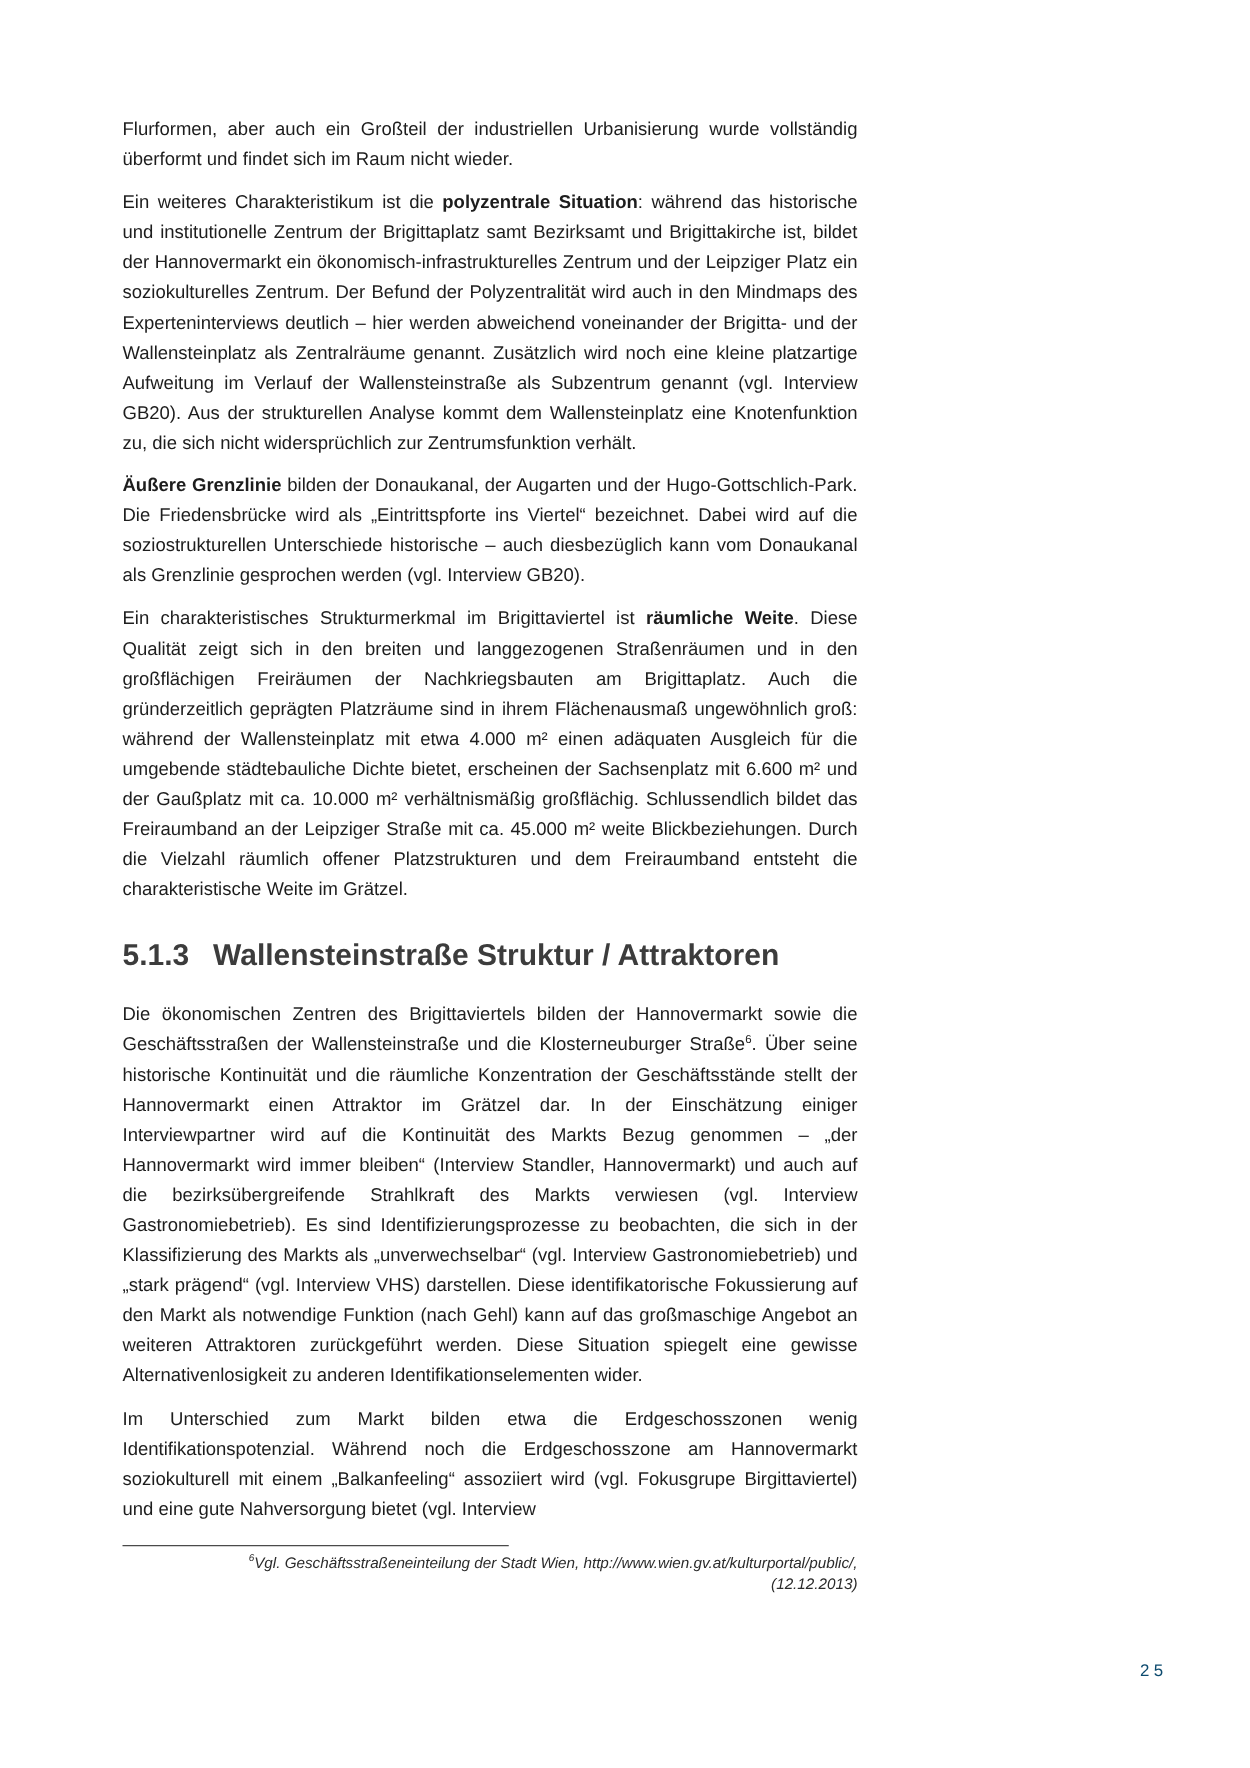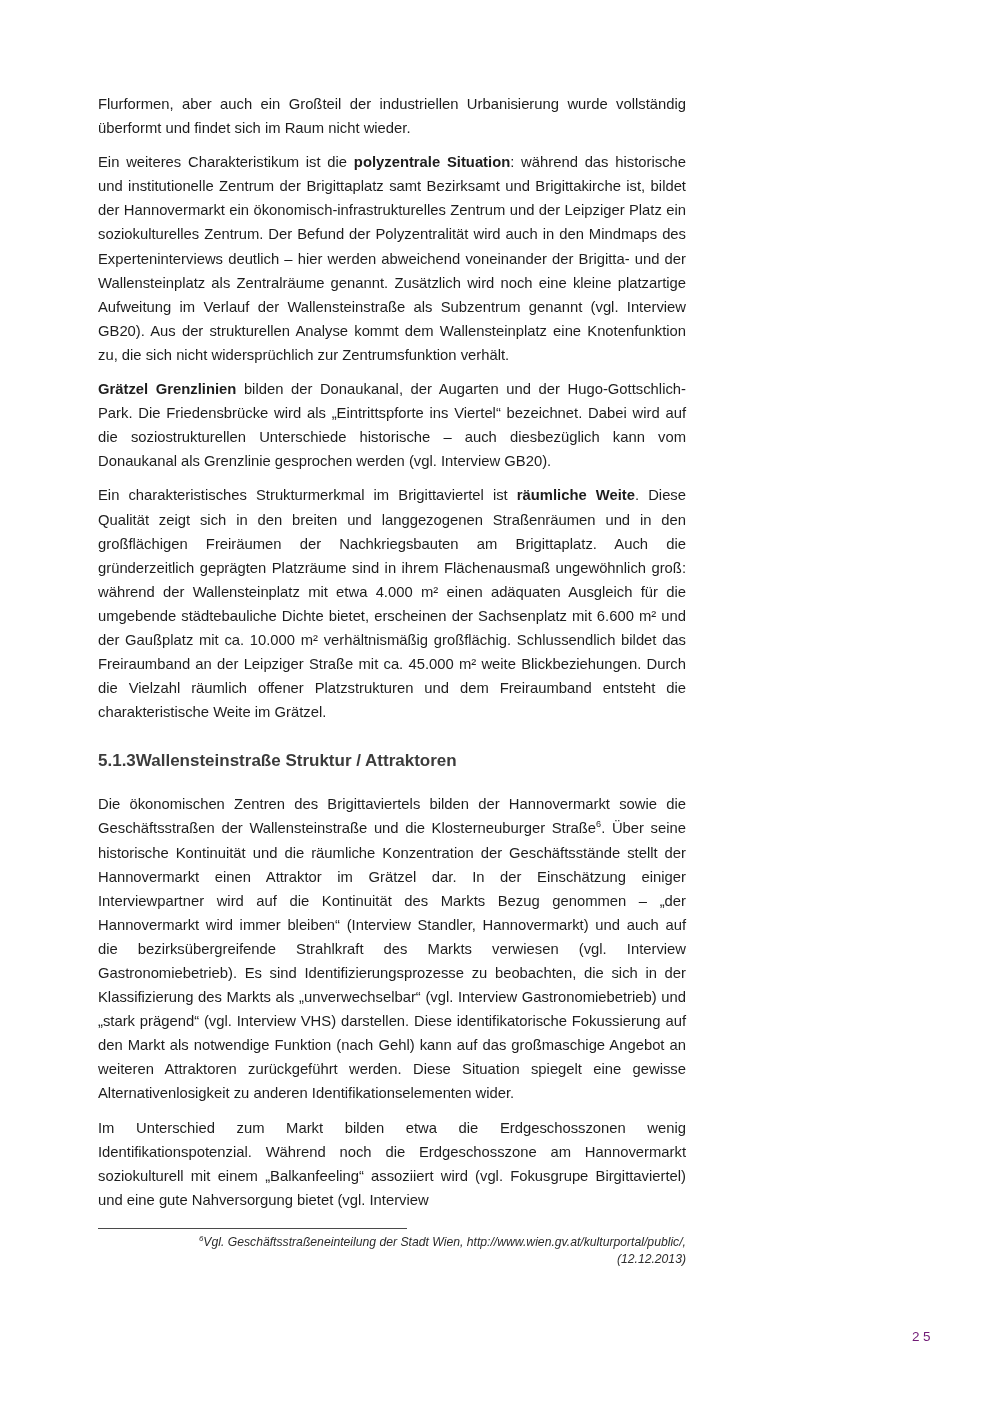--- a/index.html
+++ b/index.html
@@ -36,21 +36,22 @@
     font-weight: 700;
   }
   .para sup {
     font-size: 0.62em;
     line-height: 0;
     vertical-align: super;
   }
   .section-heading {
     display: flex;
     align-items: center;
-    font-size: 17px;
+    gap: 19px;
+    font-size: 24px;
     font-weight: 700;
     color: #3c3c3c;
     margin: 27px 0 21px 0;
   }
   .footnote {
     margin-top: 16px;
     width: 588px;
   }
   .footnote-rule {
     width: 309px;
@@ -72,36 +73,36 @@
   }
   .footnote-line2 {
     padding-left: 6px;
     display: inline-block;
   }
   .page-number {
     position: absolute;
     left: 912px;
     top: 1329px;
     font-size: 13.5px;
-    color: #701a75;
+    color: #0c4a6e;
     letter-spacing: 3.5px;
   }
 </style>
 </head>
 <body>
 
 <div class="page">
 
   <main class="text-column">
 
     <p class="para"><span>Flurformen, aber auch ein Großteil der industriellen Urbanisierung wurde vollständig überformt und findet sich im Raum nicht wieder.</span></p>
 
     <p class="para"><span>Ein weiteres Charakteristikum ist die </span><span class="bold">polyzentrale Situation</span><span>: während das historische und institutionelle Zentrum der Brigittaplatz samt Bezirksamt und Brigittakirche ist, bildet der Hannovermarkt ein ökonomisch-infrastrukturelles Zentrum und der Leipziger Platz ein soziokulturelles Zentrum. Der Befund der Polyzentralität wird auch in den Mindmaps des Experteninterviews deutlich – hier werden abweichend voneinander der Brigitta- und der Wallensteinplatz als Zentralräume genannt. Zusätzlich wird noch eine kleine platzartige Aufweitung im Verlauf der Wallensteinstraße als Subzentrum genannt (vgl. Interview GB20). Aus der strukturellen Analyse kommt dem Wallensteinplatz eine Knotenfunktion zu, die sich nicht widersprüchlich zur Zentrumsfunktion verhält.</span></p>
 
-    <p class="para"><span class="bold">Grätzel Grenzlinien</span><span> bilden der Donaukanal, der Augarten und der Hugo-Gottschlich-Park. Die Friedensbrücke wird als „Eintrittspforte ins Viertel“ bezeichnet. Dabei wird auf die soziostrukturellen Unterschiede historische – auch diesbezüglich kann vom Donaukanal als Grenzlinie gesprochen werden (vgl. Interview GB20).</span></p>
+    <p class="para"><span class="bold">Äußere Grenzlinie</span><span> bilden der Donaukanal, der Augarten und der Hugo-Gottschlich-Park. Die Friedensbrücke wird als „Eintrittspforte ins Viertel“ bezeichnet. Dabei wird auf die soziostrukturellen Unterschiede historische – auch diesbezüglich kann vom Donaukanal als Grenzlinie gesprochen werden (vgl. Interview GB20).</span></p>
 
     <p class="para"><span>Ein charakteristisches Strukturmerkmal im Brigittaviertel ist </span><span class="bold">räumliche Weite</span><span>. Diese Qualität zeigt sich in den breiten und langgezogenen Straßenräumen und in den großflächigen Freiräumen der Nachkriegsbauten am Brigittaplatz. Auch die gründerzeitlich geprägten Platzräume sind in ihrem Flächenausmaß ungewöhnlich groß: während der Wallensteinplatz mit etwa 4.000 m² einen adäquaten Ausgleich für die umgebende städtebauliche Dichte bietet, erscheinen der Sachsenplatz mit 6.600 m² und der Gaußplatz mit ca. 10.000 m² verhältnismäßig großflächig. Schlussendlich bildet das Freiraumband an der Leipziger Straße mit ca. 45.000 m² weite Blickbeziehungen. Durch die Vielzahl räumlich offener Platzstrukturen und dem Freiraumband entsteht die charakteristische Weite im Grätzel.</span></p>
 
     <h2 class="section-heading">
       <span>5.1.3</span>
       <span>Wallensteinstraße Struktur / Attraktoren</span>
     </h2>
 
     <p class="para"><span>Die ökonomischen Zentren des Brigittaviertels bilden der Hannovermarkt sowie die Geschäftsstraßen der Wallensteinstraße und die Klosterneuburger Straße</span><sup>6</sup><span>. Über seine historische Kontinuität und die räumliche Konzentration der Geschäftsstände stellt der Hannovermarkt einen Attraktor im Grätzel dar. In der Einschätzung einiger Interviewpartner wird auf die Kontinuität des Markts Bezug genommen – „der Hannovermarkt wird immer bleiben“ (Interview Standler, Hannovermarkt) und auch auf die bezirksübergreifende Strahlkraft des Markts verwiesen (vgl. Interview Gastronomiebetrieb). Es sind Identifizierungsprozesse zu beobachten, die sich in der Klassifizierung des Markts als „unverwechselbar“ (vgl. Interview Gastronomiebetrieb) und „stark prägend“  (vgl. Interview VHS) darstellen. Diese identifikatorische Fokussierung auf den Markt als notwendige Funktion (nach Gehl) kann auf das großmaschige Angebot an weiteren Attraktoren zurückgeführt werden. Diese Situation spiegelt eine gewisse Alternativenlosigkeit zu anderen Identifikationselementen wider.</span></p>
 

